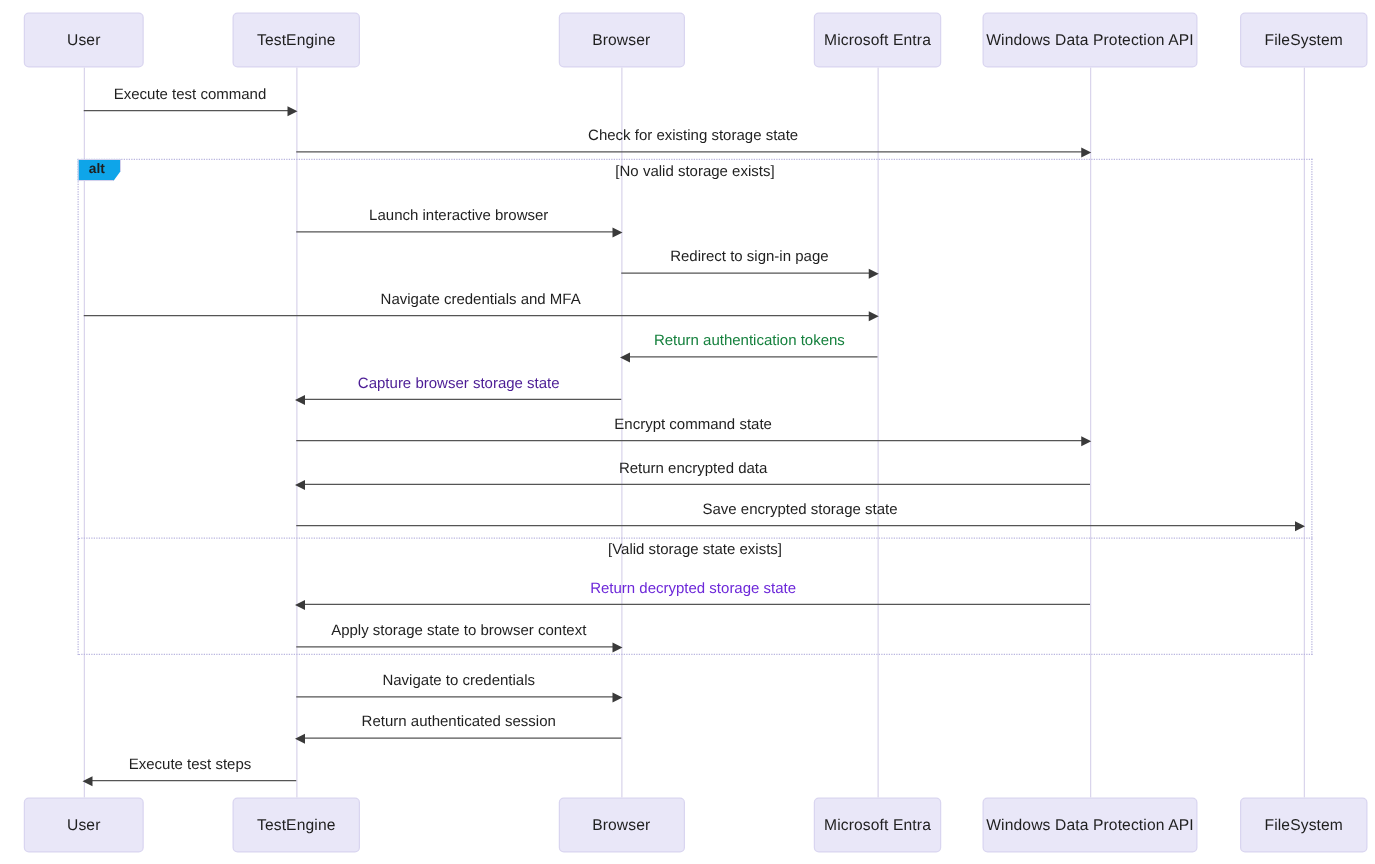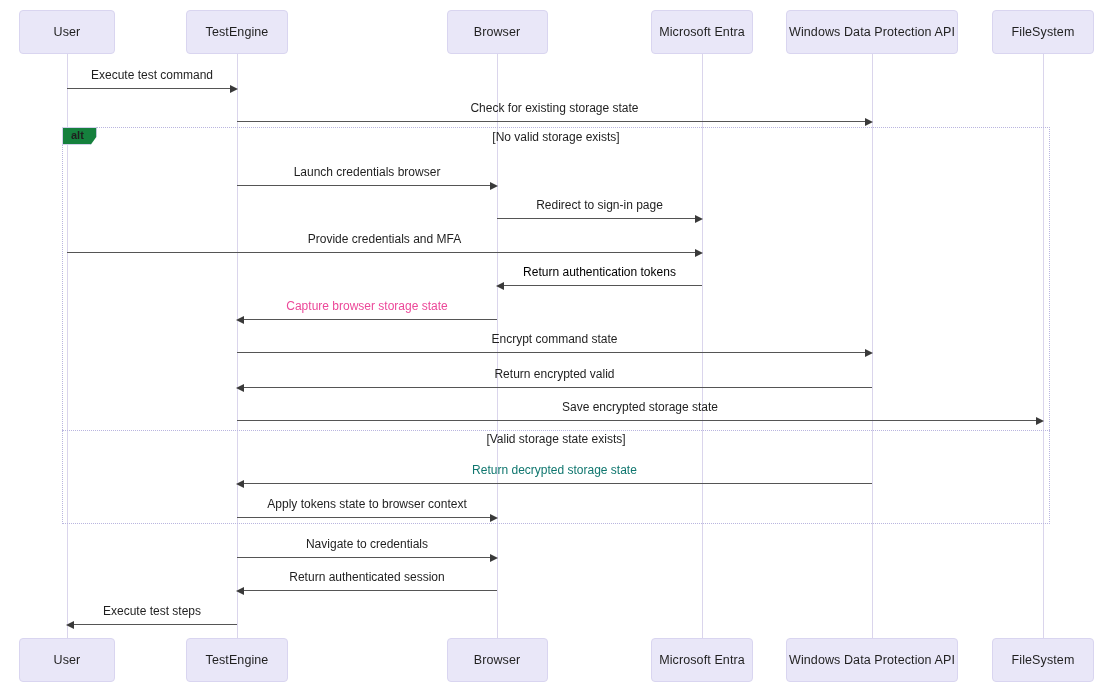--- a/index.html
+++ b/index.html
@@ -40,77 +40,77 @@
       <div class="lifeline" style="left: 66.5px; top: 54px; height: 584px; background: rgb(218, 213, 236);"></div>
       <div class="lifeline" style="left: 236.5px; top: 54px; height: 584px; background: rgb(218, 213, 236);"></div>
       <div class="lifeline" style="left: 496.5px; top: 54px; height: 584px; background: rgb(218, 213, 236);"></div>
       <div class="lifeline" style="left: 701.5px; top: 54px; height: 584px; background: rgb(218, 213, 236);"></div>
       <div class="lifeline" style="left: 871.5px; top: 54px; height: 584px; background: rgb(218, 213, 236);"></div>
       <div class="lifeline" style="left: 1042.5px; top: 54px; height: 584px; background: rgb(218, 213, 236);"></div>
       <div class="alt-frame" style="left: 62px; top: 127px; width: 988px; height: 397px; border-color: rgb(185, 181, 223);"></div>
       <div class="alt-divider" style="left: 62px; top: 430px; width: 988px; border-color: rgb(185, 181, 223);"></div>
       <div class="cond-label" style="left: 346px; top: 130px; color: rgb(31, 31, 31);">[No valid storage exists]</div>
       <div class="cond-label" style="left: 346px; top: 432px; color: rgb(31, 31, 31);">[Valid storage state exists]</div>
-      <div class="alt-label" style="left: 62px; top: 127px; background: #15803d; border-color: rgb(212, 209, 236); color: rgb(31, 31, 31);">alt</div>
+      <div class="alt-label" style="left: 62px; top: 127px; background: #0ea5e9; border-color: rgb(212, 209, 236); color: rgb(31, 31, 31);">alt</div>
       <div class="msg-label" style="left: -58px; top: 68px; color: rgb(31, 31, 31);">Execute test command</div>
       <div class="msg-arrow" style="left: 67px; top: 88px; width: 170px;">
         <div class="msg-line" style="background: rgb(85, 85, 85); right: 6px;"></div>
         <div class="arrow-head dir-right" style="border-left: 8px solid rgb(58, 58, 58);"></div>
       </div>
       <div class="msg-label" style="left: 344.5px; top: 101px; color: rgb(31, 31, 31);">Check for existing storage state</div>
       <div class="msg-arrow" style="left: 237px; top: 121px; width: 635px;">
         <div class="msg-line" style="background: rgb(85, 85, 85); right: 6px;"></div>
         <div class="arrow-head dir-right" style="border-left: 8px solid rgb(58, 58, 58);"></div>
       </div>
-      <div class="msg-label" style="left: 157px; top: 165px; color: rgb(31, 31, 31);">Launch credentials browser</div>
+      <div class="msg-label" style="left: 157px; top: 165px; color: rgb(31, 31, 31);">Launch interactive browser</div>
       <div class="msg-arrow" style="left: 237px; top: 185px; width: 260px;">
         <div class="msg-line" style="background: rgb(85, 85, 85); right: 6px;"></div>
         <div class="arrow-head dir-right" style="border-left: 8px solid rgb(58, 58, 58);"></div>
       </div>
       <div class="msg-label" style="left: 389.5px; top: 198px; color: rgb(31, 31, 31);">Redirect to sign-in page</div>
       <div class="msg-arrow" style="left: 497px; top: 218px; width: 205px;">
         <div class="msg-line" style="background: rgb(85, 85, 85); right: 6px;"></div>
         <div class="arrow-head dir-right" style="border-left: 8px solid rgb(58, 58, 58);"></div>
       </div>
-      <div class="msg-label" style="left: 174.5px; top: 232px; color: rgb(31, 31, 31);">Provide credentials and MFA</div>
+      <div class="msg-label" style="left: 174.5px; top: 232px; color: rgb(31, 31, 31);">Navigate credentials and MFA</div>
       <div class="msg-arrow" style="left: 67px; top: 252px; width: 635px;">
         <div class="msg-line" style="background: rgb(85, 85, 85); right: 6px;"></div>
         <div class="arrow-head dir-right" style="border-left: 8px solid rgb(58, 58, 58);"></div>
       </div>
-      <div class="msg-label" style="left: 389.5px; top: 265px; color: #000000;">Return authentication tokens</div>
+      <div class="msg-label" style="left: 389.5px; top: 265px; color: #15803d;">Return authentication tokens</div>
       <div class="msg-arrow" style="left: 497px; top: 285px; width: 205px;">
         <div class="msg-line" style="background: rgb(85, 85, 85); left: 6px;"></div>
         <div class="arrow-head dir-left" style="border-right: 8px solid rgb(58, 58, 58);"></div>
       </div>
-      <div class="msg-label" style="left: 157px; top: 299px; color: #ec4899;">Capture browser storage state</div>
+      <div class="msg-label" style="left: 157px; top: 299px; color: #4c1d95;">Capture browser storage state</div>
       <div class="msg-arrow" style="left: 237px; top: 319px; width: 260px;">
         <div class="msg-line" style="background: rgb(85, 85, 85); left: 6px;"></div>
         <div class="arrow-head dir-left" style="border-right: 8px solid rgb(58, 58, 58);"></div>
       </div>
       <div class="msg-label" style="left: 344.5px; top: 332px; color: rgb(31, 31, 31);">Encrypt command state</div>
       <div class="msg-arrow" style="left: 237px; top: 352px; width: 635px;">
         <div class="msg-line" style="background: rgb(85, 85, 85); right: 6px;"></div>
         <div class="arrow-head dir-right" style="border-left: 8px solid rgb(58, 58, 58);"></div>
       </div>
-      <div class="msg-label" style="left: 344.5px; top: 367px; color: rgb(31, 31, 31);">Return encrypted valid</div>
+      <div class="msg-label" style="left: 344.5px; top: 367px; color: rgb(31, 31, 31);">Return encrypted data</div>
       <div class="msg-arrow" style="left: 237px; top: 387px; width: 635px;">
         <div class="msg-line" style="background: rgb(85, 85, 85); left: 6px;"></div>
         <div class="arrow-head dir-left" style="border-right: 8px solid rgb(58, 58, 58);"></div>
       </div>
       <div class="msg-label" style="left: 430px; top: 400px; color: rgb(31, 31, 31);">Save encrypted storage state</div>
       <div class="msg-arrow" style="left: 237px; top: 420px; width: 806px;">
         <div class="msg-line" style="background: rgb(85, 85, 85); right: 6px;"></div>
         <div class="arrow-head dir-right" style="border-left: 8px solid rgb(58, 58, 58);"></div>
       </div>
-      <div class="msg-label" style="left: 344.5px; top: 463px; color: #0f766e;">Return decrypted storage state</div>
+      <div class="msg-label" style="left: 344.5px; top: 463px; color: #6d28d9;">Return decrypted storage state</div>
       <div class="msg-arrow" style="left: 237px; top: 483px; width: 635px;">
         <div class="msg-line" style="background: rgb(85, 85, 85); left: 6px;"></div>
         <div class="arrow-head dir-left" style="border-right: 8px solid rgb(58, 58, 58);"></div>
       </div>
-      <div class="msg-label" style="left: 157px; top: 497px; color: rgb(31, 31, 31);">Apply tokens state to browser context</div>
+      <div class="msg-label" style="left: 157px; top: 497px; color: rgb(31, 31, 31);">Apply storage state to browser context</div>
       <div class="msg-arrow" style="left: 237px; top: 517px; width: 260px;">
         <div class="msg-line" style="background: rgb(85, 85, 85); right: 6px;"></div>
         <div class="arrow-head dir-right" style="border-left: 8px solid rgb(58, 58, 58);"></div>
       </div>
       <div class="msg-label" style="left: 157px; top: 537px; color: rgb(31, 31, 31);">Navigate to credentials</div>
       <div class="msg-arrow" style="left: 237px; top: 557px; width: 260px;">
         <div class="msg-line" style="background: rgb(85, 85, 85); right: 6px;"></div>
         <div class="arrow-head dir-right" style="border-left: 8px solid rgb(58, 58, 58);"></div>
       </div>
       <div class="msg-label" style="left: 157px; top: 570px; color: rgb(31, 31, 31);">Return authenticated session</div>

